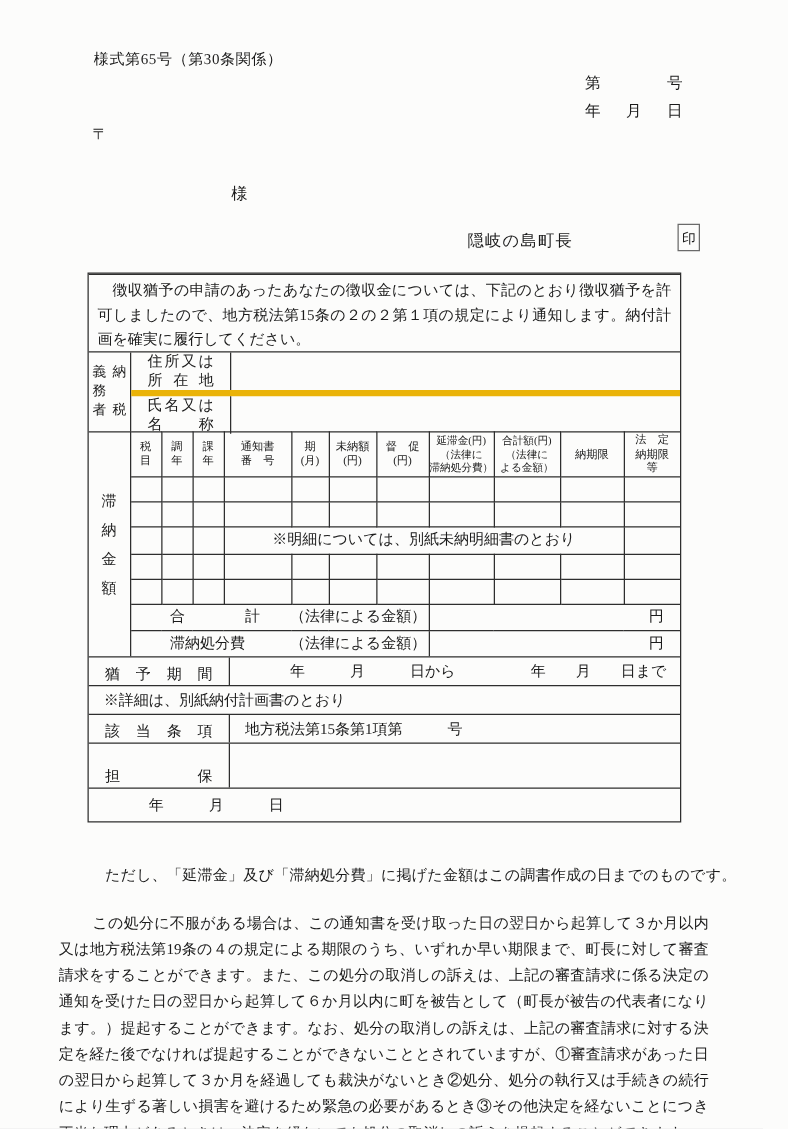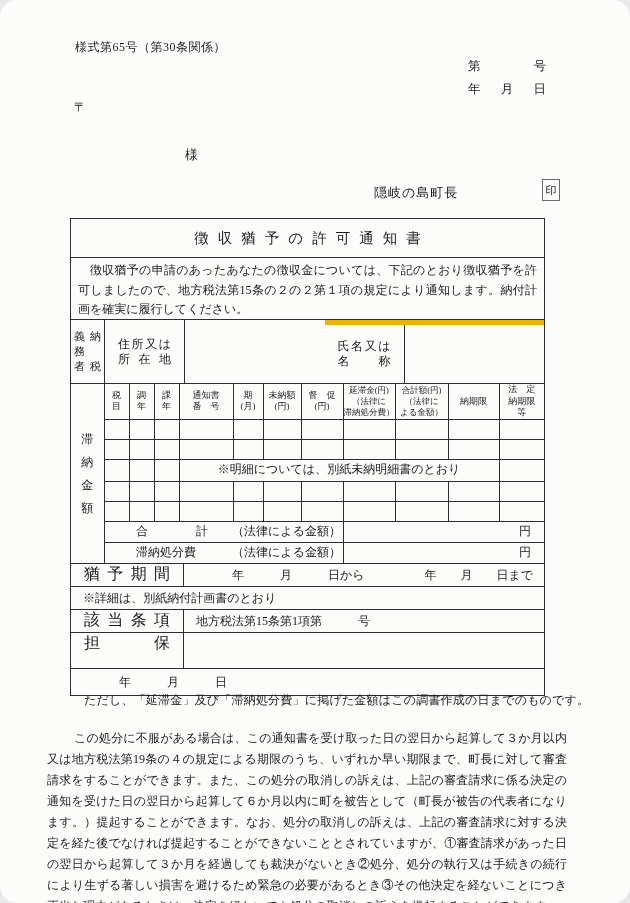--- a/index.html
+++ b/index.html
@@ -1,20 +1,20 @@
 <!DOCTYPE html>
 <html><head>
 <meta charset="utf-8">
 <style>
   html,body{margin:0;padding:0;background:#e8e8e8}
   .page{
     position:relative;width:630px;height:903px;margin:0 auto;
     background:#fcfcfb;color:#1b1b1b;
     font-family:"Liberation Serif","DejaVu Serif",serif;
-    font-size:12px;overflow:hidden;border-radius:17px;
+    font-size:12px;overflow:hidden;
   }
   .abs{position:absolute}
   .pre{white-space:pre-line}
 
   .form-no{left:75px;top:39px;font-size:12px;letter-spacing:.5px}
   .docno{left:468px;top:58px;width:78px;display:flex;justify-content:space-between;font-size:12.5px}
   .dateline{left:468px;top:81px;width:78px;display:flex;justify-content:space-between;font-size:12.5px}
   .postal{left:74px;top:99px;font-size:12px}
   .honorific{left:185px;top:146px;font-size:13px}
   .sender{left:374px;top:184px;font-size:13px;letter-spacing:1px}
@@ -25,21 +25,21 @@
   .ftable{position:absolute;left:70px;top:218px;width:475px;border:1px solid #2e2e2e;box-sizing:border-box}
   .row{box-sizing:border-box}
   .bt{border-top:1px solid #2e2e2e}
   .title-row{height:38px;display:flex;align-items:center;justify-content:center;
              font-size:14.5px;letter-spacing:9px;padding-left:9px}
   .intro-row{height:62px;padding:3px 7px 0 7px;line-height:19.5px;text-align:justify;text-indent:12px}
 
   .tp-row{height:64px;display:flex}
   .tp-side{width:33px;border-right:1px solid #2e2e2e;display:flex;align-items:center;
            justify-content:center;gap:5px;font-size:11px;line-height:15px;text-align:center}
-  .tp-main{flex:1;display:flex;flex-direction:row}
+  .tp-main{flex:1;display:flex;flex-direction:column}
   .tp-line{flex:1;display:flex}
   .tp-line + .tp-line{border-top:5px solid #eab308}
   .tp-label{width:80px;border-right:1px solid #2e2e2e;display:flex;flex-direction:column;
             justify-content:center;padding:0 13px;box-sizing:border-box;font-size:12px;line-height:15px}
   .tp-label span{display:block;text-align:justify;text-align-last:justify}
   .tp-value{flex:1}
 
   .mtable{width:100%;border-collapse:collapse;table-layout:fixed}
   .mtable td{border:1px solid #2e2e2e;padding:0;text-align:center;vertical-align:middle;
              font-size:9px;line-height:11.5px;overflow:hidden}
@@ -53,22 +53,22 @@
   .h-tot{height:21px}
   .side-cell{font-size:12px !important;line-height:23px !important}
   .note-cell{font-size:12px !important}
   .tot-label{font-size:12px !important;text-align:right;padding-left:30px !important}
   .unit-cell{font-size:12px !important;text-align:right !important;padding-right:13px !important}
 
   .drow{display:flex;border-top:1px solid #2e2e2e}
   .dh23{height:23px}
   .dh36{height:36px}
   .dh27{height:27px}
-  .d-label{width:113px;border-right:1px solid #2e2e2e;display:flex;align-items:flex-start;
-           padding:0 13px;box-sizing:border-box;font-size:16px}
+  .d-label{width:113px;border-right:1px solid #2e2e2e;display:flex;align-items:flex-end;
+           padding:0 13px;box-sizing:border-box;font-size:12px}
   .d-label span{flex:1;text-align:justify;text-align-last:justify}
   .d-value{flex:1;display:flex;align-items:center;font-size:12px}
   .pv12{padding-left:12px}
   .pv48{padding-left:48px}
 
   .footnote{left:84px;top:692px;font-size:12px;letter-spacing:.2px}
   .appeal{left:47px;top:728px;width:520px;font-size:12px;line-height:21px;
           text-align:justify;text-indent:27px}
 </style>
 </head>
@@ -88,21 +88,20 @@
     <span>日</span>
   </div>
 
   <div class="abs postal">〒</div>
   <div class="abs honorific">様</div>
   <div class="abs sender">隠岐の島町長</div>
   <div class="abs seal">印</div>
 
   <div class="ftable">
 
-    <div class="row title-row">徴収猶予の許可通知書</div>
 
     <div class="row intro-row bt">徴収猶予の申請のあったあなたの徴収金については、下記のとおり徴収猶予を許可しましたので、地方税法第15条の２の２第１項の規定により通知します。納付計画を確実に履行してください。</div>
 
     <div class="row tp-row bt">
       <div class="tp-side">
         <span class="pre">義
 務
 者</span>
         <span class="pre">納
 　

